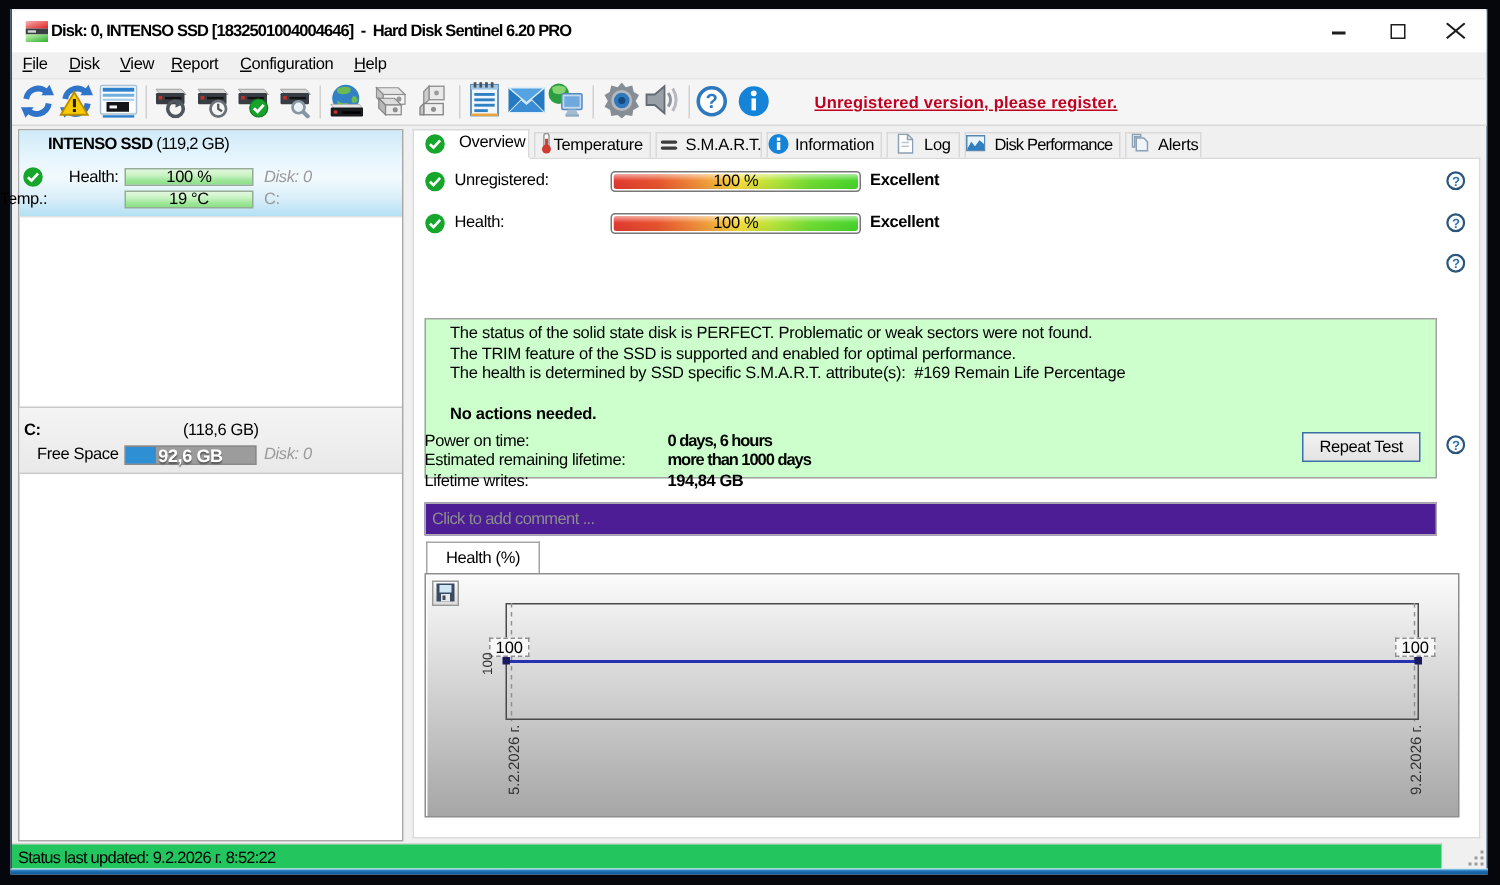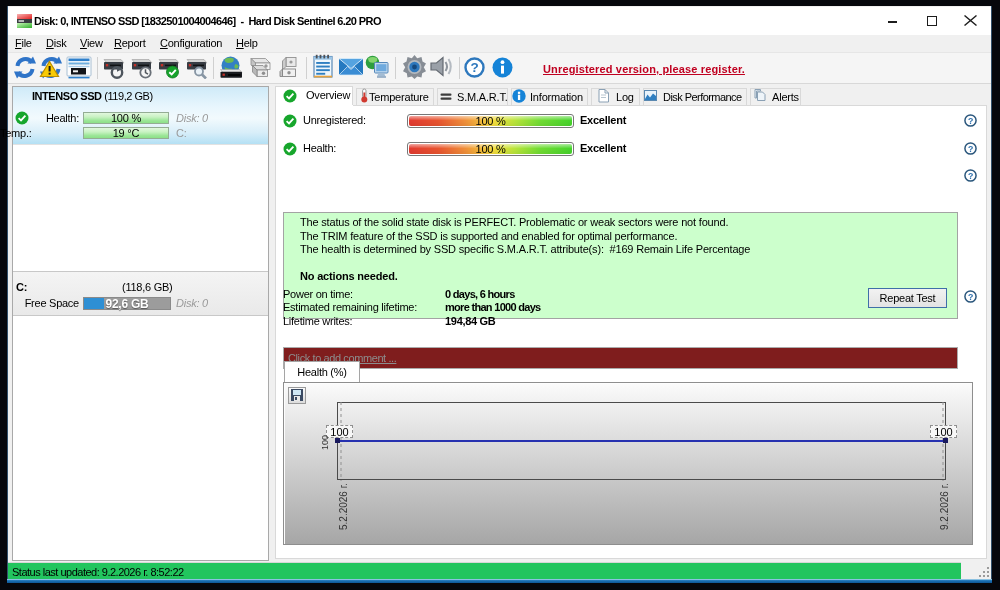--- a/index.html
+++ b/index.html
@@ -26,21 +26,21 @@
 
 #tabstrip { left:275px; top:86px; width:712px; height:19px; background:#f0f0f0; }
 .tab { position:absolute; top:88px; height:17px; background:#f0f0f0; border:1px solid #d9d9d9; border-bottom:none; font-size:11px; letter-spacing:-0.2px; color:#000; padding:2px 0 0 0; white-space:nowrap; z-index:2; }
 .tabsel { top:86px; height:19px; background:#fff; border:1px solid #d9d9d9; border-bottom:none; z-index:3; }
 #rightpanel { left:275px; top:105px; width:712px; height:454px; background:#fff; border:1px solid #d9d9d9; border-top:none; }
 .qicon { position:absolute; width:13px; height:13px; }
 .perfbar { position:absolute; left:407px; width:167px; height:14px; border:1px solid #777; border-radius:3px; background:#fff; padding:1px; }
 .perfbar > div { width:100%; height:100%; border-radius:2px; background:linear-gradient(rgba(255,255,255,0.55),rgba(255,255,255,0) 45%,rgba(0,0,0,0.05)),linear-gradient(90deg,#e23a30 0%,#e8542f 18%,#f0913a 35%,#f4dd3c 52%,#b8e43a 65%,#72dc33 80%,#46d42c 100%); position:relative; }
 .perfbar span { position:absolute; width:100%; text-align:center; top:0px; left:0; font-size:11px; line-height:11px; color:#000; }
 #greenbox { left:283px; top:168px; width:675px; height:107px; background:#ccffcc; border:1px solid #a3a3a3; padding:3px 16px; line-height:13.5px; letter-spacing:-0.18px;margin-top:44px; }
-#commentbox { left:283px; top:347px; width:675px; height:22px; background:#7f1d1d; border:1px solid #ababab; color:#8d8d8d; padding:4px 4px; letter-spacing:-0.4px;text-decoration:underline; }
+#commentbox { left:283px; top:335px; width:675px; height:22px; background:#4c1d95; border:1px solid #ababab; color:#8d8d8d; padding:4px 4px; letter-spacing:-0.4px; }
 #repeatbtn { left:868px; top:288px; width:79px; height:20px; background:linear-gradient(#f2f2f2,#e3e3e3); border:1px solid #3f6fa8; text-align:center; padding-top:3px; }
 #charttab { left:284px; top:361px; width:76px; height:21px; background:#fff; border:1px solid #a5a5a5; border-bottom:none; text-align:center; padding-top:4px; z-index:2; }
 #chartpanel { left:283px; top:382px; width:690px; height:163px; background:linear-gradient(#fbfbfb,#a6a6a6); border:1px solid #8e8e8e; box-shadow:inset 1px 1px 0 #fdfdfd; }
 #savebtn { left:288px; top:387px; width:18px; height:17px; background:linear-gradient(#fafafa,#dcdcdc); border:1px solid #9a9a9a; }
 #plot { left:337px; top:402px; width:609px; height:78px; border:1px solid #4a4a4a; }
 .blueline { left:337px; top:440px; width:609px; height:2px; background:#2732b0; }
 .v100 { position:absolute; width:27px; height:13px; background:#f7f7f7; border:1px dashed #909090; font-size:11px; letter-spacing:0; text-align:center; line-height:12px; top:425px; }
 .rot { position:absolute; transform:rotate(-90deg); transform-origin:left bottom; font-size:10px; line-height:13px; color:#333; white-space:nowrap; letter-spacing:0px; }
 .lbl { position:absolute; font-size:11px; }
 .b { font-weight:bold; }

